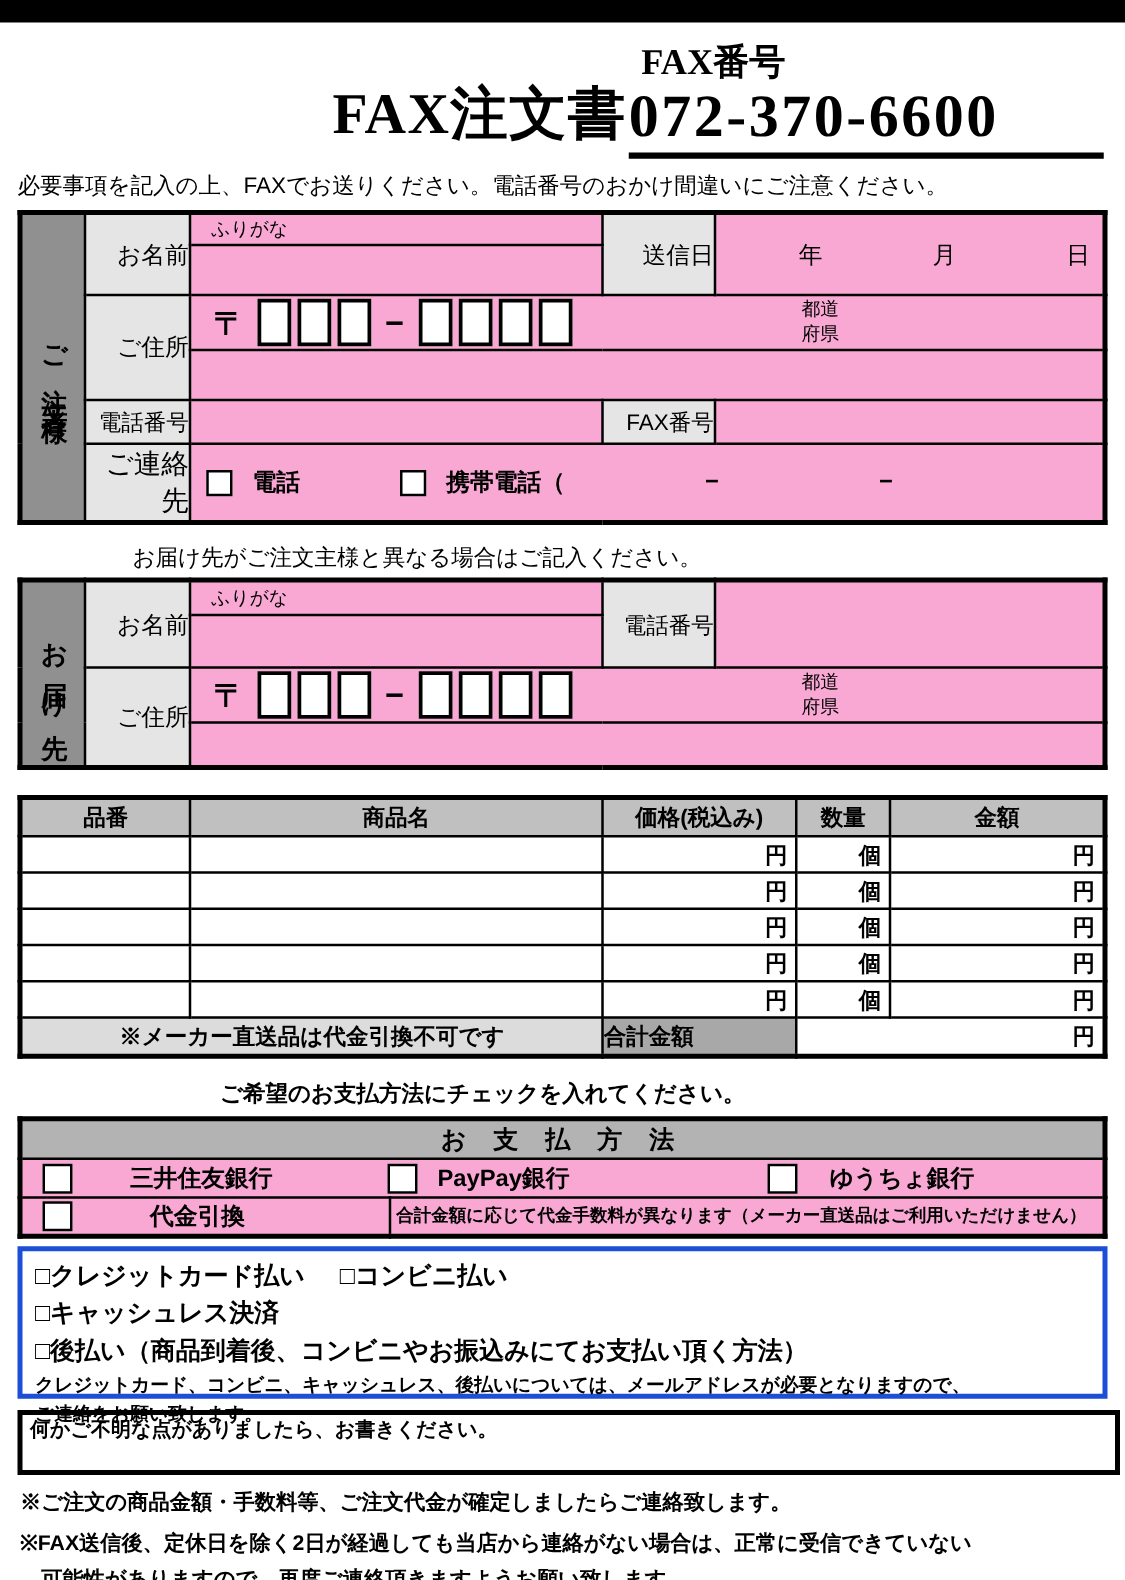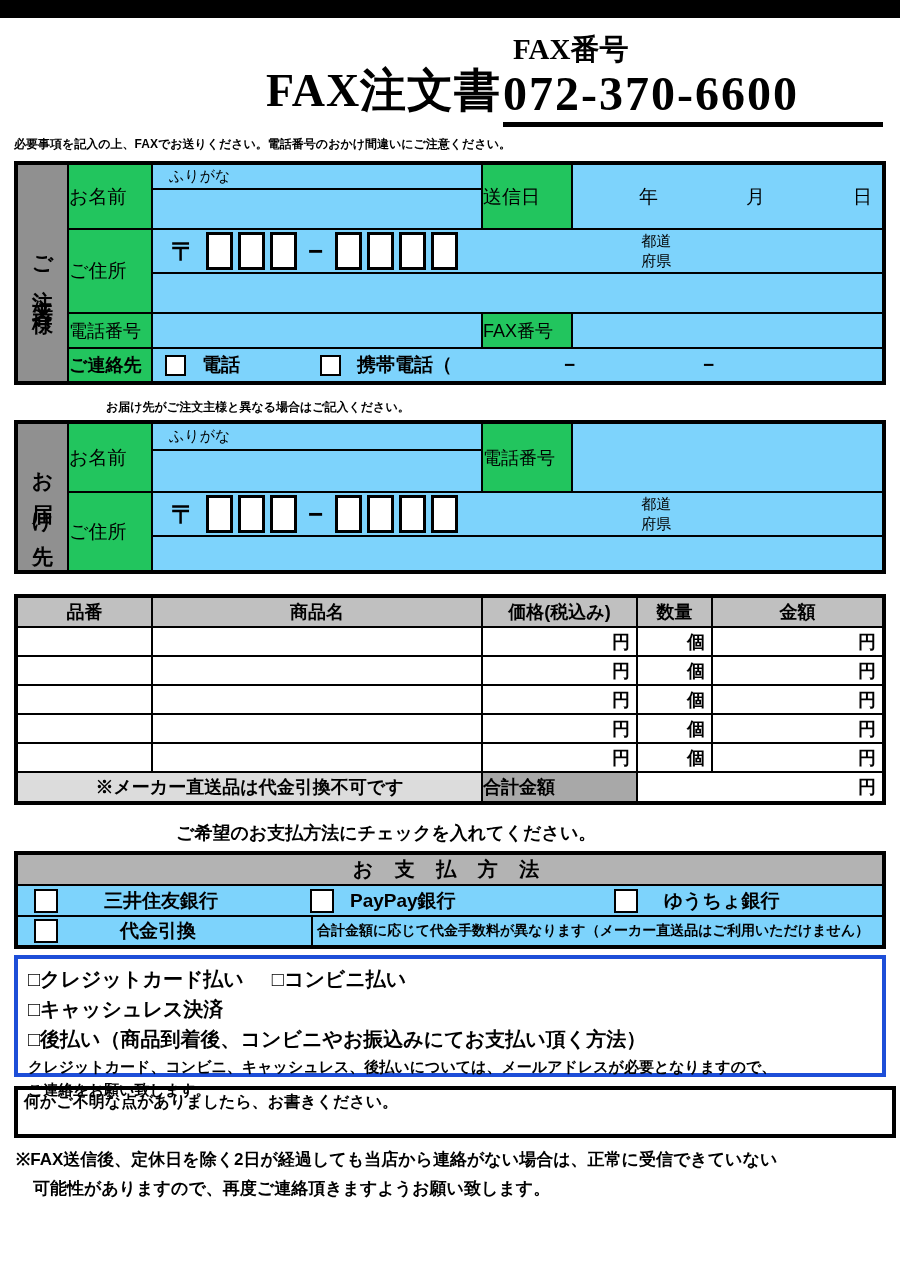--- a/index.html
+++ b/index.html
@@ -24,32 +24,32 @@
     position:absolute; left:266px; top:42px;
     font-family:"Liberation Serif", serif; font-weight:bold; font-size:46px; letter-spacing:1px;
   }
   .fax-block {
     position:absolute; left:503px; top:12px; width:380px;
     border-bottom:5px solid #000; padding-bottom:4px;
   }
   .fax-label { font-family:"Liberation Serif", serif; font-weight:bold; font-size:29px; padding-left:10px; }
   .fax-number { font-family:"Liberation Serif", serif; font-weight:bold; font-size:48px; line-height:1.0; letter-spacing:2px; }
 
-  .instruction { margin:4px 0 0 14px; font-size:12px; font-weight:bold; }
+  .instruction { margin:4px 0 0 14px; font-size:18px; font-weight:normal; }
 
   
   table.form { border-collapse:collapse; width:872px; margin:0 14px; table-layout:fixed; }
   table.form { border:4px solid #000; }
   table.form td, table.form th { border:2px solid #000; vertical-align:middle; }
   td.vlab {
     background:#909090; font-weight:bold; font-size:21px; text-align:center;
     writing-mode:vertical-rl; text-orientation:upright; letter-spacing:8px; padding:6px 0;
   }
-  td.lab { background:#22c55e; text-align:left; font-size:19px;margin-left:32px; }
-  td.white { background:#7dd3fc; }
+  td.lab { background:#e5e5e5; text-align:right; font-size:19px;margin-left:32px; }
+  td.white { background:#f9a8d4; }
   .furi { font-size:15px; padding-left:16px; vertical-align:top; }
 
   .flexrow { display:flex; align-items:center; }
   .pbox { display:inline-block; width:27px; height:38px; border:3px solid #000; background:#fff; margin-right:5px; }
   .pmark { font-size:25px; font-weight:bold; margin:0 10px 0 18px; }
   .pdash { font-size:26px; font-weight:bold; margin:0 12px 0 6px; }
   .pref { font-size:15px; line-height:1.35; margin-left:178px; }
   .cb { display:inline-block; width:21px; height:21px; border:2.5px solid #000; background:#fff; }
   .cb24 { display:inline-block; width:24px; height:24px; border:2.5px solid #000; background:#fff; }
 
@@ -144,21 +144,21 @@
     <tr>
           <td class="white" colspan="3" style="height:40px;"></td>
         </tr>
     <tr>
       <td class="lab" style="height:35px; font-size:18px;">電話番号</td>
       <td class="white"></td>
       <td class="lab" style="font-size:18px;">FAX番号</td>
       <td class="white"></td>
     </tr>
     <tr>
-      <td class="lab" style="height:35px; font-size:18px;font-weight:bold;">ご連絡先</td>
+      <td class="lab" style="height:35px; font-size:22px;">ご連絡先</td>
       <td class="white" colspan="3">
         <div class="flexrow" style="font-size:19px; font-weight:bold;">
           <span class="cb" style="margin-left:12px;"></span>
           <span style="margin-left:16px;">電話</span>
           <span class="cb" style="margin-left:80px;"></span>
           <span style="margin-left:16px;"><span>携帯電話</span><span>（</span></span>
           <span style="margin-left:112px;">−</span>
           <span style="margin-left:128px;">−</span>
         </div>
       </td>
@@ -310,16 +310,17 @@
     <div class="credit-line">□後払い（商品到着後、コンビニやお振込みにてお支払い頂く方法）</div>
     <div class="credit-note" style="margin-top:2px;">クレジットカード、コンビニ、キャッシュレス、後払いについては、メールアドレスが必要となりますので、</div>
     <div class="credit-note">ご連絡をお願い致します。</div>
   </div>
 
   <div class="inquiry-box">
     <div class="inquiry-label">何かご不明な点がありましたら、お書きください。</div>
   </div>
 
   <div class="footnotes">
+    <div class="fn">※ご注文の商品金額・手数料等、ご注文代金が確定しましたらご連絡致します。</div>
     <div class="fn" style="margin-top:9px;">※FAX送信後、定休日を除く2日が経過しても当店から連絡がない場合は、正常に受信できていない</div>
     <div class="fn">　可能性がありますので、再度ご連絡頂きますようお願い致します。</div>
   </div>
 </div>
 
 </body></html>

